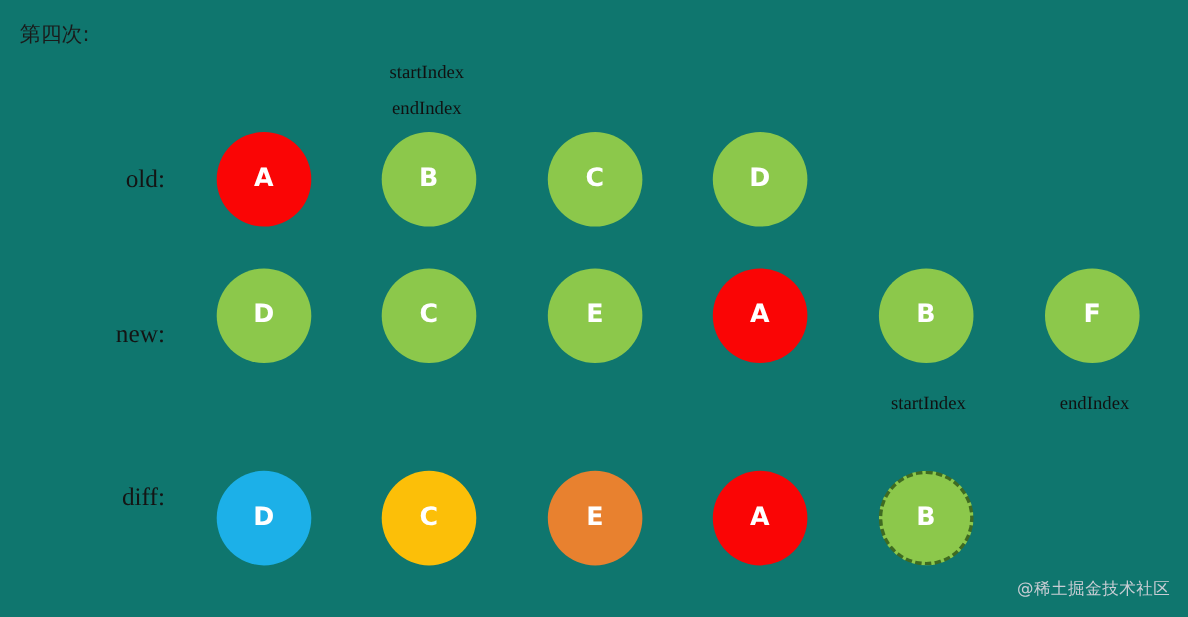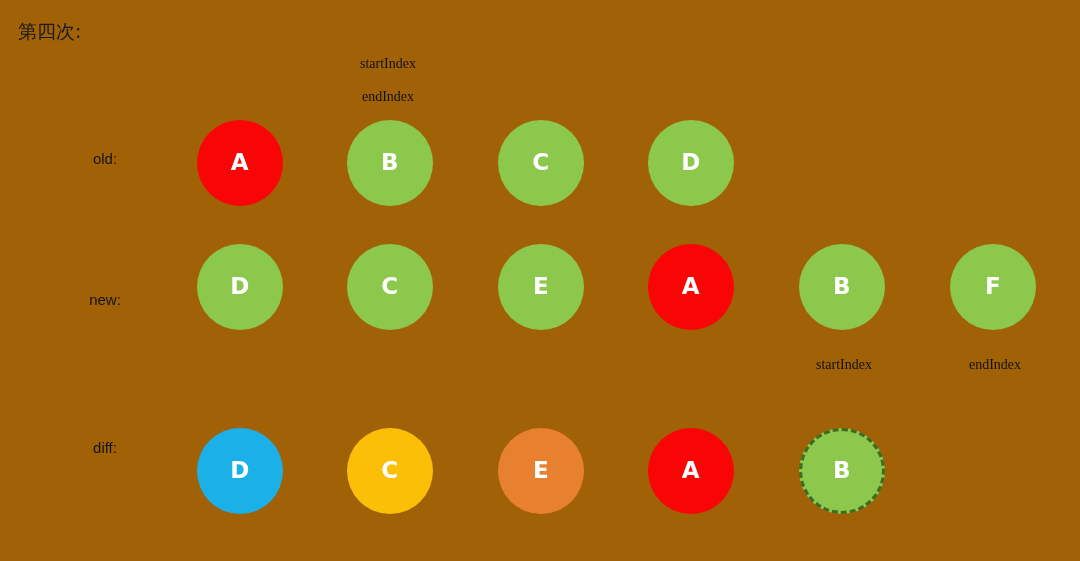--- a/index.html
+++ b/index.html
@@ -9,53 +9,53 @@
     height: 561px;
     background: #ffffff;
     font-family: "Liberation Serif", serif;
     overflow: hidden;
   }
 
   #stage {
     position: relative;
     width: 1080px;
     height: 561px;
-    background: #a16207;
+    background: #0f766e;
   }
 
   
   .title {
     position: absolute;
     left: 18px;
     top: 20px;
     font-size: 19px;
     line-height: 1.2;
     color: #1a1a1a;
     font-family: "DejaVu Sans", sans-serif;
     white-space: nowrap;
   }
 
   
   .row-label {
     position: absolute;
-    font-size: 15px;
+    font-size: 23px;
     color: #141414;
-    font-family: Liberation Sans, sans-serif;
+    font-family: Liberation Serif, serif;
     white-space: nowrap;
-    text-align: center;
+    text-align: right;
     width: 90px;
   }
   .row-label.old  { left: 60px; top: 150px; }
   .row-label.new  { left: 60px; top: 275px; margin-top: 16px; }
   .row-label.diff { left: 60px; top: 439px; }
 
   
   .index-label {
     position: absolute;
-    font-size: 14px;
+    font-size: 17px;
     color: #111111;
     font-family: "Liberation Serif", serif;
     white-space: nowrap;
     text-align: center;
     transform: translateX(-50%);
   }
 
   
   .node {
     position: absolute;
@@ -146,13 +146,14 @@
         <span>E</span>
       </div>
       <div class="node" style="left: 691px; top: 428px; background: rgb(250, 5, 5);">
         <span>A</span>
       </div>
       <div class="node dashed" style="left: 842px; top: 428px; background: rgb(140, 200, 75); border-color: rgb(63, 107, 34);">
         <span>B</span>
       </div>
     </div>
 
+  <div class="watermark">@稀土掘金技术社区</div>
 </div>
 
 </body></html>

